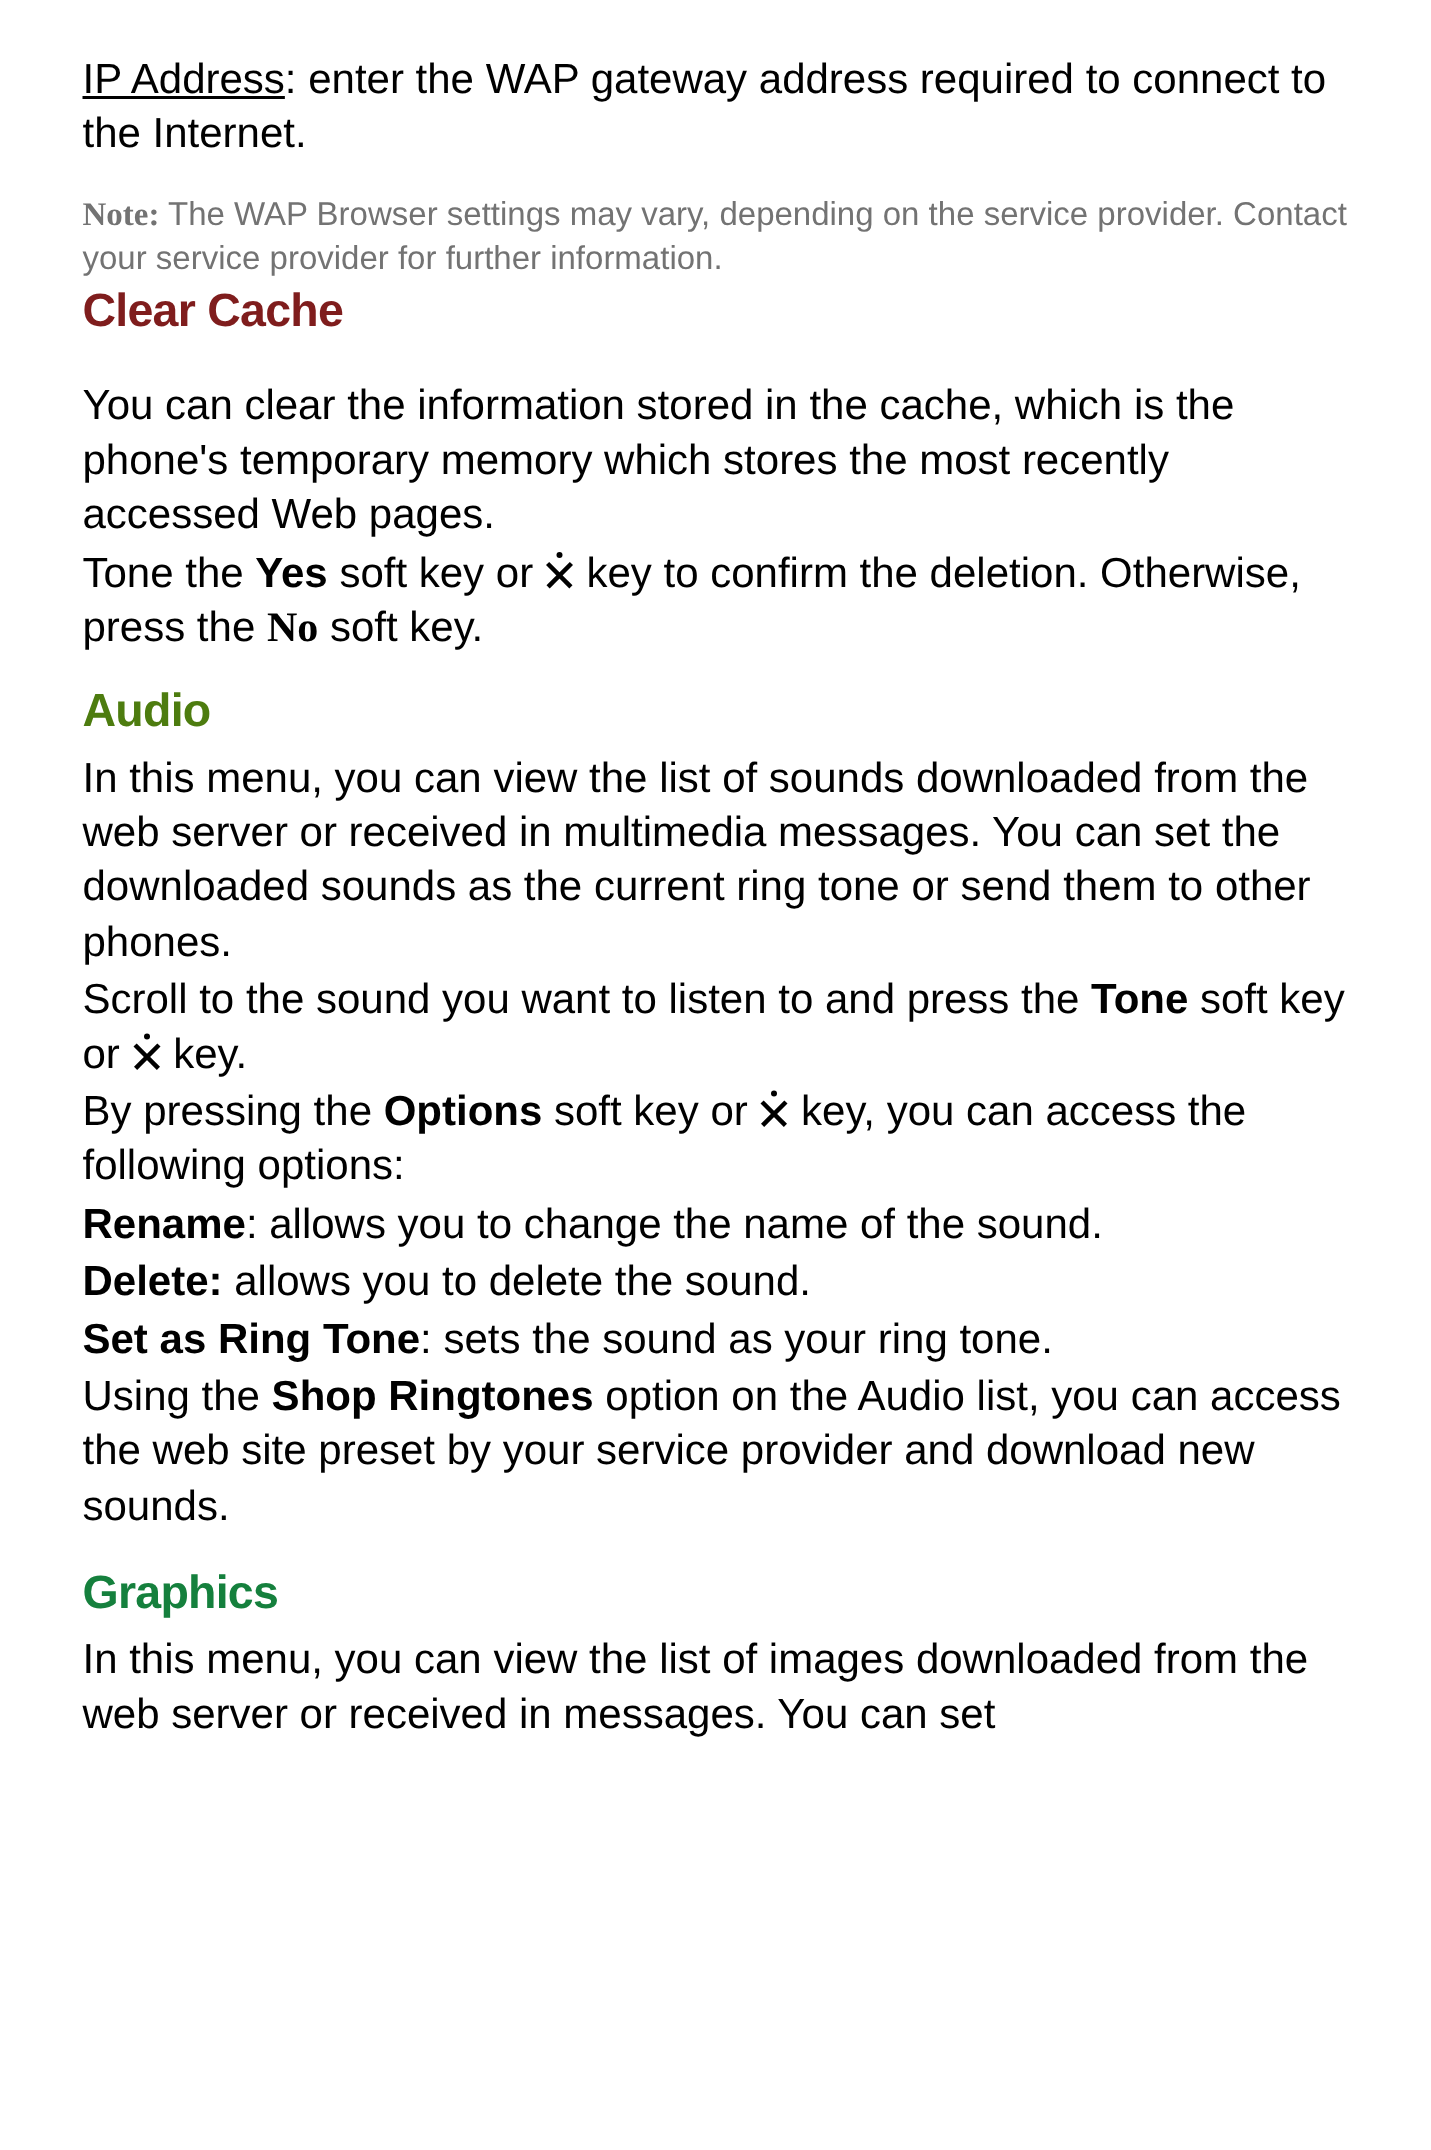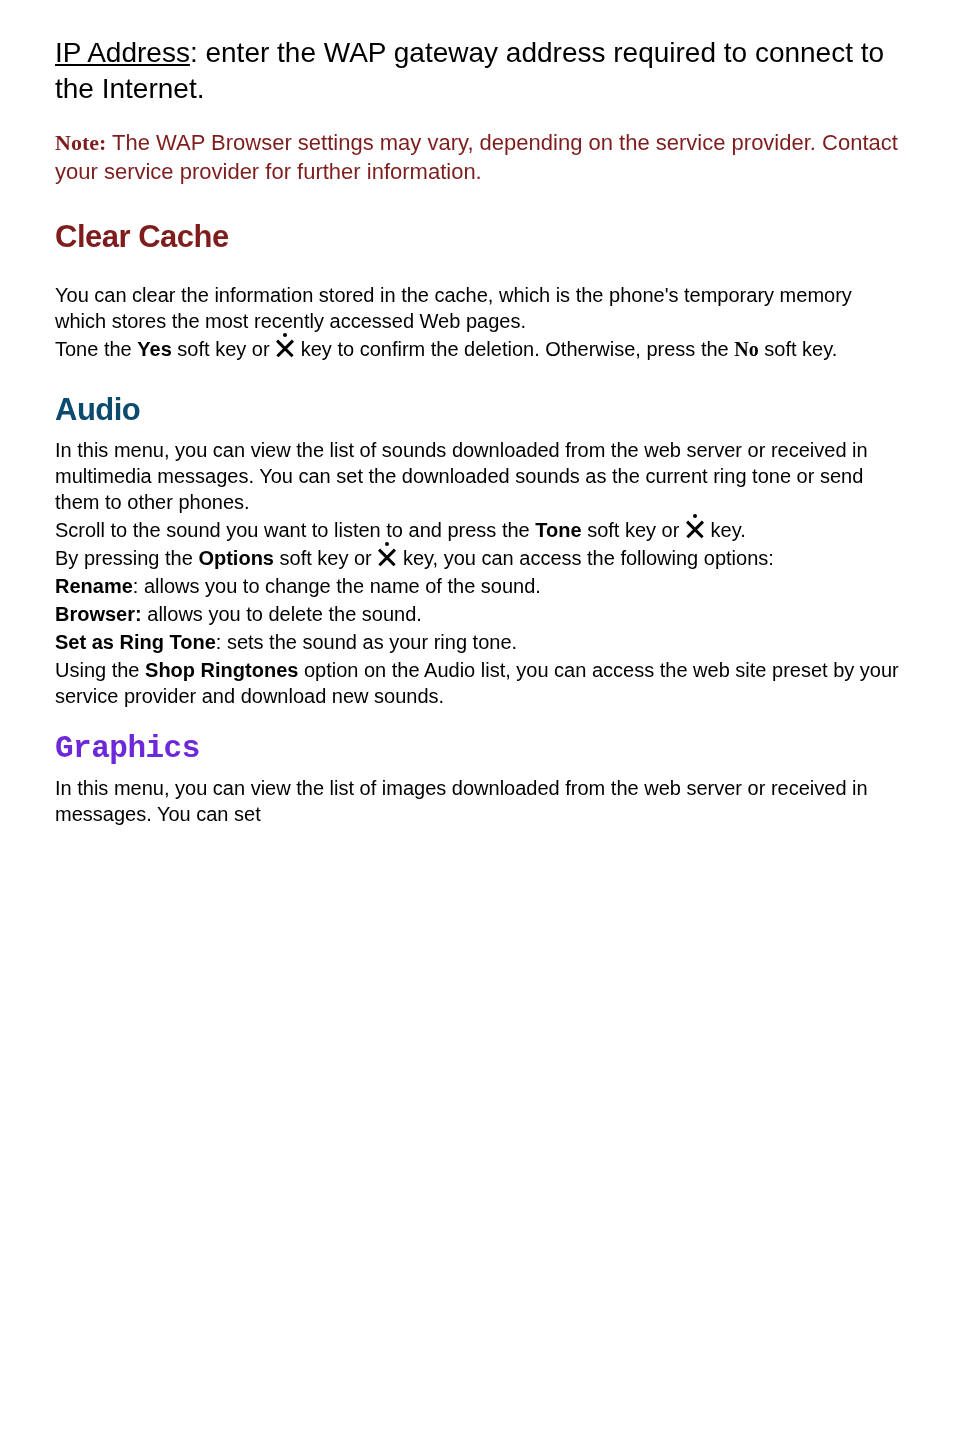--- a/index.html
+++ b/index.html
@@ -17,56 +17,55 @@
     }
     .para {
       font-size: 28px;
       margin-bottom: 20px;
     }
     .underline {
       text-decoration: underline;
     }
     .note-block {
       font-size: 22px;
-      color: #7f1d1d;
-      margin-bottom: 30px;
+      color: #737373;
       line-height: 1.35;
     }
     .note-label {
       font-family: Georgia, 'Times New Roman', serif;
       font-weight: bold;
     }
     .heading-red {
       font-family: 'Arial Narrow', Arial, sans-serif;
       font-weight: bold;
       letter-spacing: -0.5px;
       font-size: 31px;
       color: #7f1d1d;
       margin-bottom: 25px;
     }
     .heading-blue {
       font-family: 'Arial Narrow', Arial, sans-serif;
       font-weight: bold;
       letter-spacing: -0.5px;
       font-size: 31px;
-      color: #0c4a6e;
+      color: #4d7c0f;
       margin-bottom: 6px;
-      margin-top: 28px;
+      margin-top: 17px;
     }
     .heading-orange {
-      font-family: Liberation Mono, monospace;
+      font-family: Liberation Sans, sans-serif;
       font-weight: bold;
       letter-spacing: -0.5px;
       font-size: 31px;
-      color: #6d28d9;
+      color: #15803d;
       margin-bottom: 6px;
       margin-top: 20px;
     }
     .body-para {
-      font-size: 20px;
+      font-size: 28px;
       line-height: 1.3;
       margin-bottom: 2px;
     }
     .bold {
       font-weight: bold;
     }
     .serif-bold {
       font-family: Georgia, 'Times New Roman', serif;
       font-weight: bold;
     }
@@ -138,21 +137,21 @@
 
 <div class="body-para">
   <span>By pressing the </span><span class="bold">Options</span><span> soft key or </span><span class="icon-x"><span class="dot"></span></span><span> key, you can access the following options:</span>
 </div>
 
 <div class="body-para">
   <span class="bold">Rename</span><span>: allows you to change the name of the sound.</span>
 </div>
 
 <div class="body-para">
-  <span class="bold">Browser:</span><span> allows you to delete the sound.</span>
+  <span class="bold">Delete:</span><span> allows you to delete the sound.</span>
 </div>
 
 <div class="body-para">
   <span class="bold">Set as Ring Tone</span><span>: sets the sound as your ring tone.</span>
 </div>
 
 <div class="body-para">
   <span>Using the </span><span class="bold">Shop Ringtones</span><span> option on the Audio list, you can access the web site preset by your service provider and download new sounds.</span>
 </div>
 

